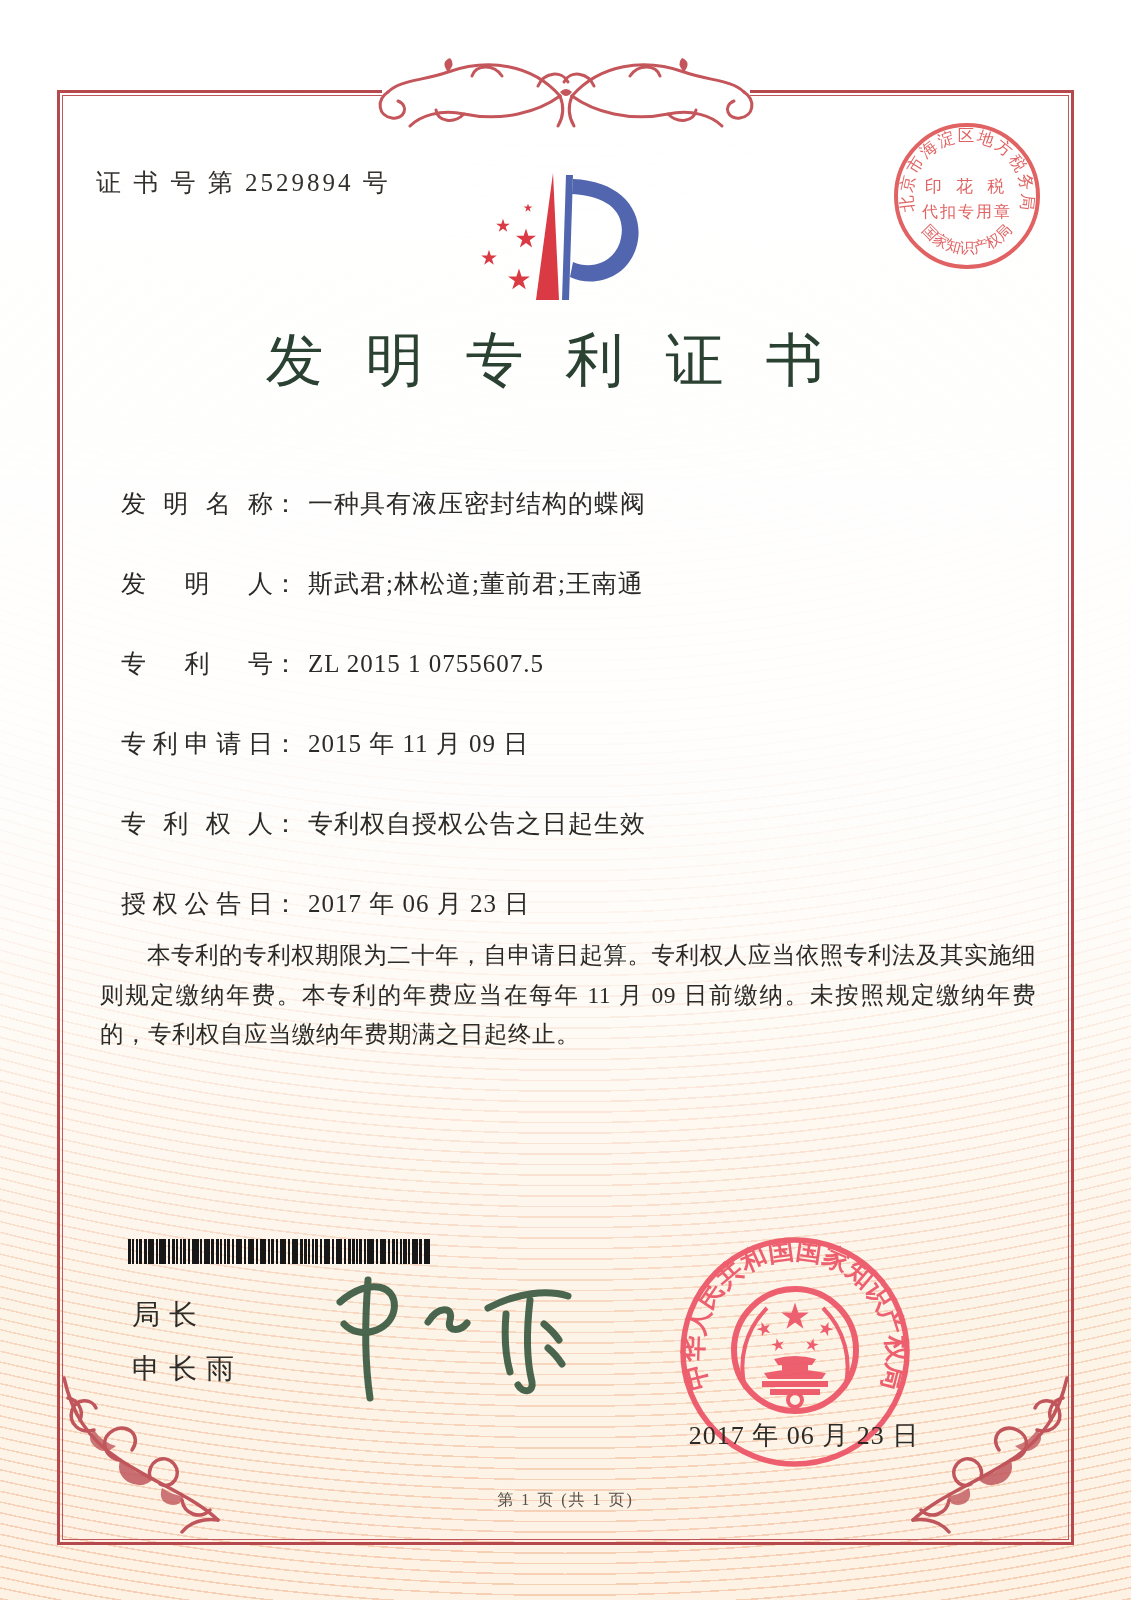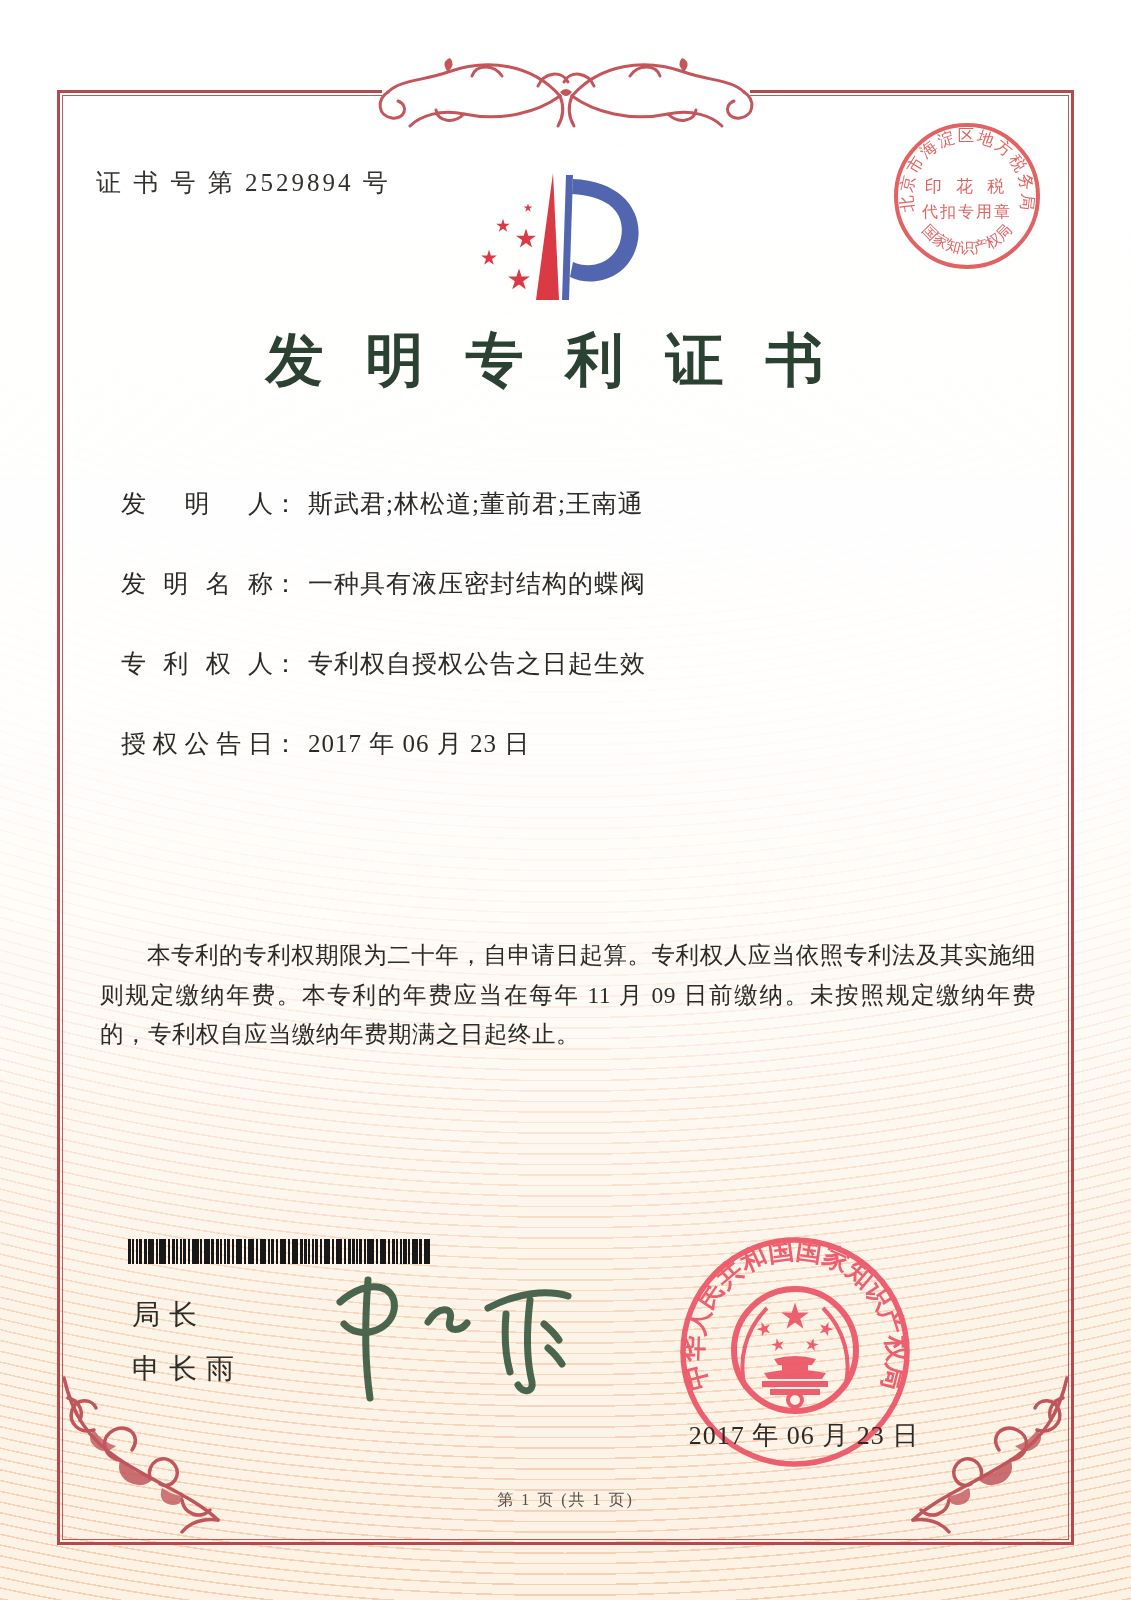--- a/index.html
+++ b/index.html
@@ -34,21 +34,21 @@
     position:absolute; inset:2px; border:1.5px solid #bf585c;
   }
   .ornament{position:absolute;}
   
   .cert-no{
     position:absolute; left:96px; top:166px;
     font-size:25px; letter-spacing:3px; color:#33312e;
   }
   .title{
     position:absolute; left:0; right:0; top:322px; text-align:center;
-    font-size:58px; font-weight:bold; color:#2b4233;
+    font-size:58px; font-weight:normal; color:#2b4233;
     letter-spacing:42px; 
   }
   
   .fields{position:absolute; left:121px; top:486px; width:760px;}
   .field-row{height:36px; line-height:36px; margin-bottom:44px; font-size:25px; white-space:nowrap;}
   .field-label{
     display:inline-block; width:152px; text-align:justify; text-align-last:justify;
     vertical-align:top;
   }
   .field-colon{display:inline-block; vertical-align:top;}
@@ -198,24 +198,30 @@
       </text>
       <text x="0" y="-4" text-anchor="middle" font-size="17" letter-spacing="5" fill="#dd4d4d">印 花 税</text>
       <text x="0" y="21" text-anchor="middle" font-size="16" letter-spacing="2" fill="#dd4d4d">代扣专用章</text>
     </g>
   </svg>
 
   <div class="title">发明专利证书</div>
 
   <div class="fields">
     <div class="field-row">
+      <span class="field-label">发明名称</span><span class="field-colon">：</span><span class="field-value">一种具有液压密封结构的蝶阀</span>
+    </div>
+    <div class="field-row">
       <span class="field-label">发明人</span><span class="field-colon">：</span><span class="field-value">斯武君;林松道;董前君;王南通</span>
     </div>
     <div class="field-row">
-      <span class="field-label">发明名称</span><span class="field-colon">：</span><span class="field-value">一种具有液压密封结构的蝶阀</span>
+      <span class="field-label">专利号</span><span class="field-colon">：</span><span class="field-value">ZL 2015 1 0755607.5</span>
+    </div>
+    <div class="field-row">
+      <span class="field-label">专利申请日</span><span class="field-colon">：</span><span class="field-value">2015 年 11 月 09 日</span>
     </div>
     <div class="field-row">
       <span class="field-label">专利权人</span><span class="field-colon">：</span><span class="field-value">专利权自授权公告之日起生效</span>
     </div>
     <div class="field-row">
       <span class="field-label">授权公告日</span><span class="field-colon">：</span><span class="field-value">2017 年 06 月 23 日</span>
     </div>
   </div>
 
   <div class="paragraphs">

